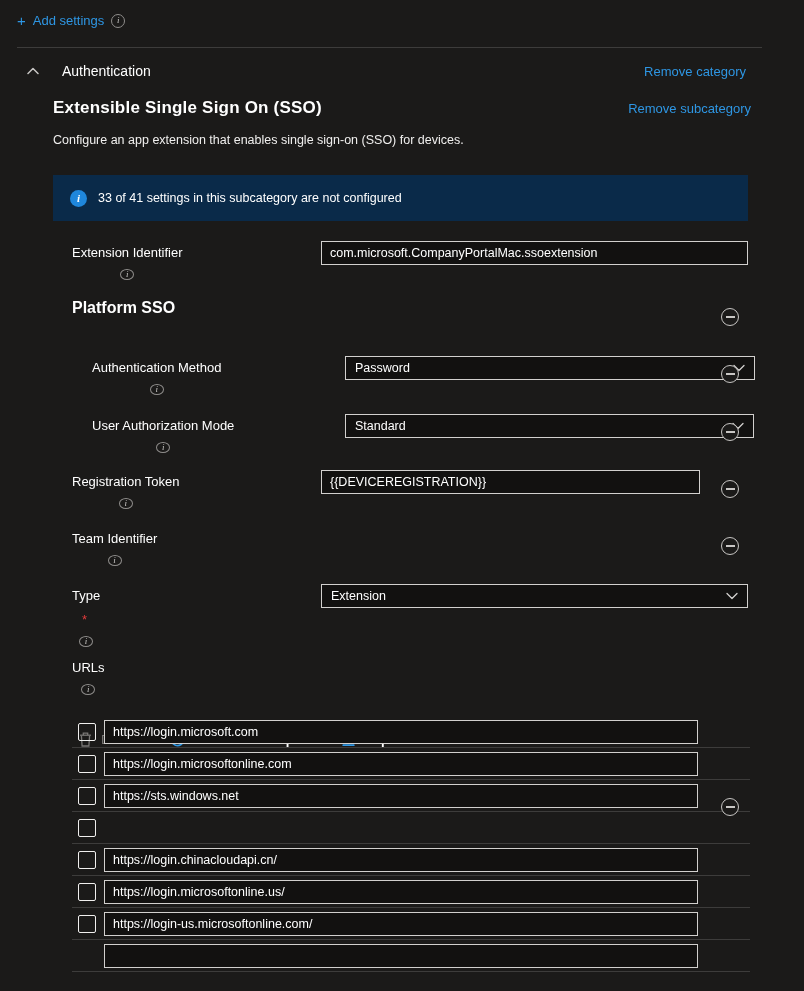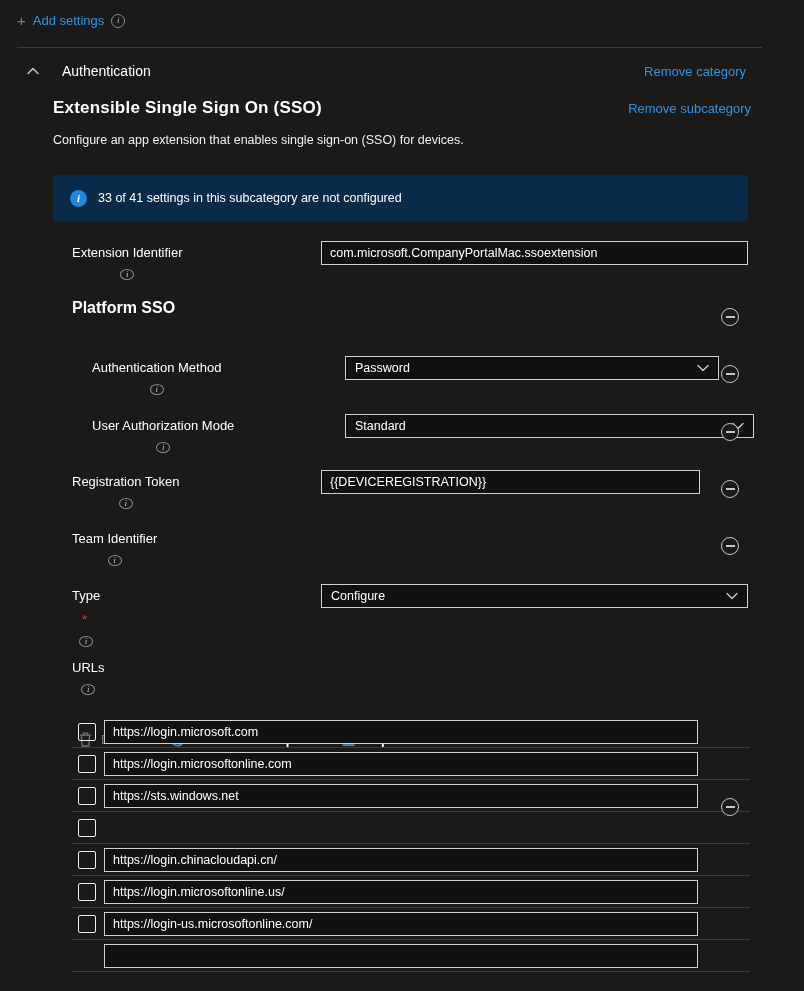--- a/index.html
+++ b/index.html
@@ -92,21 +92,21 @@
   </div>
   <input class="abs text-input" style="left: 321px; top: 241px; width: 427px;" value="com.microsoft.CompanyPortalMac.ssoextension">
 
   <div class="abs h2" style="left:72px; top:299px;">Platform SSO</div>
   <div class="abs minus-icon" style="left:721px; top:308px;"></div>
 
   <div class="abs label-row" style="left:92px; top:360px;">
     <span>Authentication Method</span>
     <span class="info-icon">i</span>
   </div>
-  <div class="abs select" style="left:345px; top:356px; width:374px;">
+  <div class="abs select" style="left:345px; top:356px; width:410px;">
     <span>Password</span>
     <svg width="12" height="8" viewBox="0 0 12 8">
       <polyline points="1,1.5 6,6.5 11,1.5" fill="none" stroke="#d2d0ce" stroke-width="1.3" stroke-linecap="round" stroke-linejoin="round"></polyline>
     </svg>
   </div>
   <div class="abs minus-icon" style="left:721px; top:365px;"></div>
 
   <div class="abs label-row" style="left:92px; top:418px;">
     <span>User Authorization Mode</span>
     <span class="info-icon">i</span>
@@ -131,21 +131,21 @@
     <span class="info-icon">i</span>
   </div>
   <div class="abs minus-icon" style="left:721px; top:537px;"></div>
 
   <div class="abs label-row" style="left:72px; top:588px;">
     <span>Type</span>
     <span class="req">*</span>
     <span class="info-icon">i</span>
   </div>
   <div class="abs select" style="left:321px; top:584px; width:427px;">
-    <span>Configure</span>
+    <span>Extension</span>
     <svg width="12" height="8" viewBox="0 0 12 8">
       <polyline points="1,1.5 6,6.5 11,1.5" fill="none" stroke="#d2d0ce" stroke-width="1.3" stroke-linecap="round" stroke-linejoin="round"></polyline>
     </svg>
   </div>
 
   <div class="abs label-row" style="left:72px; top:660px;">
     <span>URLs</span>
     <span class="info-icon">i</span>
   </div>
 

